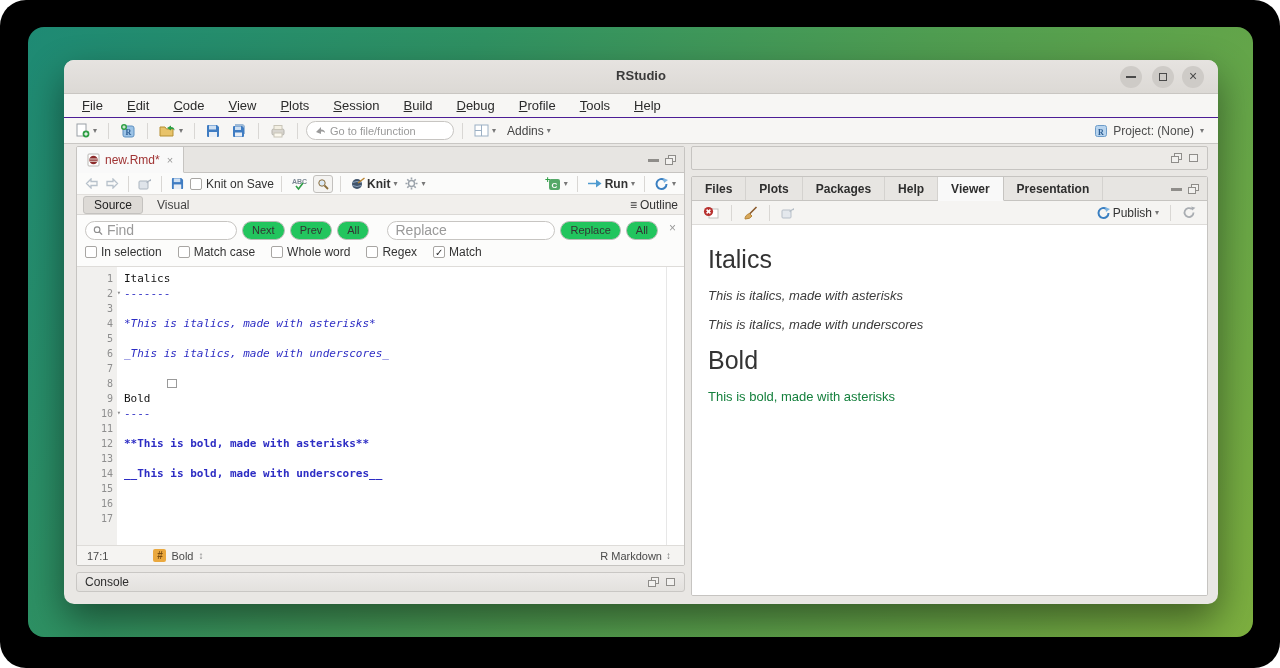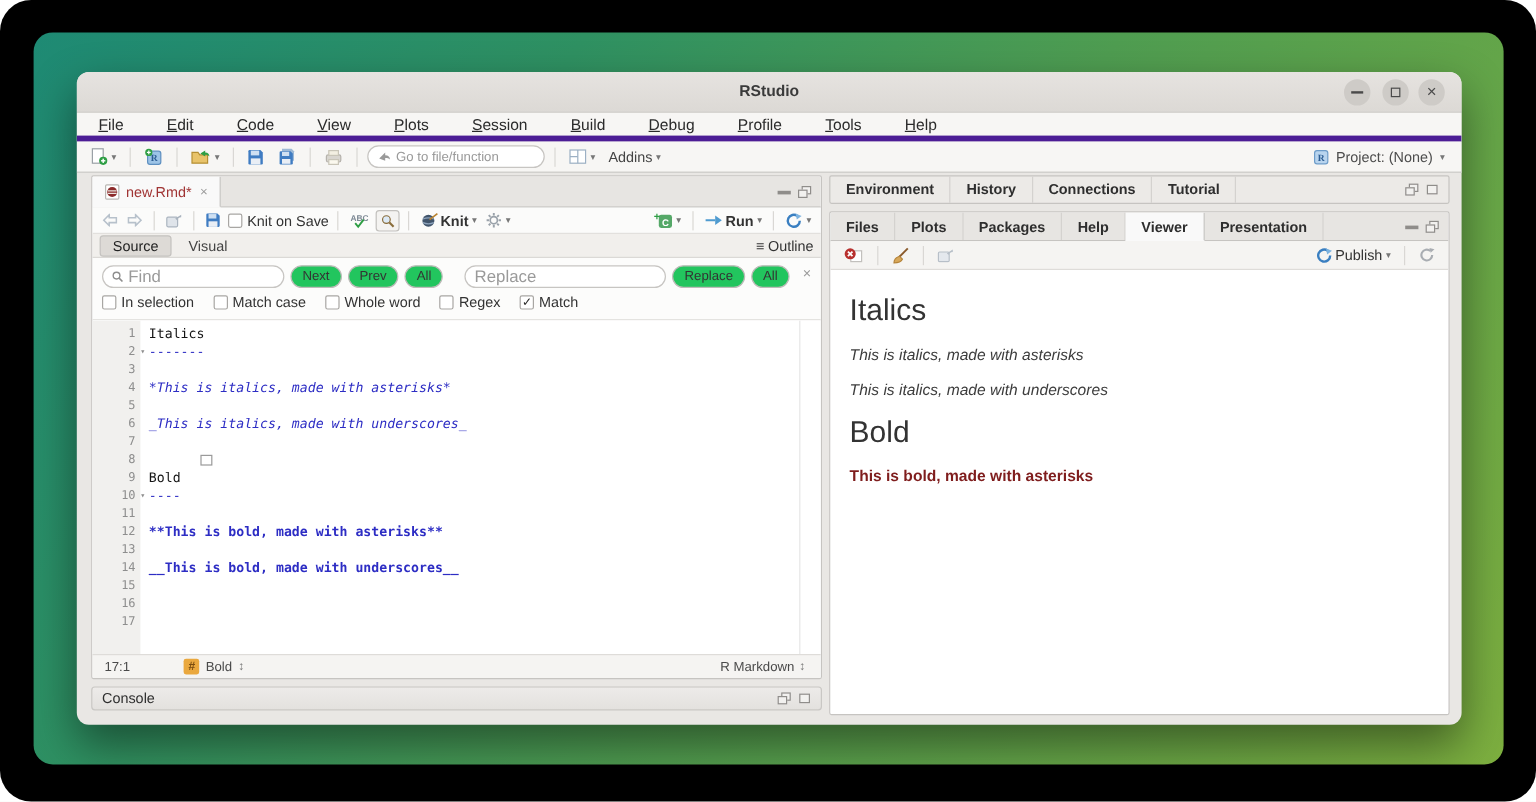--- a/index.html
+++ b/index.html
@@ -14,22 +14,22 @@
   .titlebar { position:absolute; left:0; top:0; right:0; height:34px; background:linear-gradient(#e6e3e0,#dcd9d5);
               border-bottom:1px solid #c9c6c2; }
   .title { position:absolute; left:0; right:0; top:8px; text-align:center; font-size:13px; font-weight:bold; color:#3a3a3a; }
   .wc { position:absolute; top:6px; width:22px; height:22px; border-radius:50%; background:#cecbc7; cursor:pointer; }
   .wc-min { right:76px; } .wc-max { right:44px; } .wc-close { right:14px; }
   .wc-min i { position:absolute; left:6px; top:10px; width:10px; height:1.5px; background:#4a4a4a; }
   .wc-max i { position:absolute; left:7px; top:7px; width:8px; height:8px; border:1.5px solid #4a4a4a; }
   .wc-close span { position:absolute; left:0; top:2px; width:22px; text-align:center; font-size:14px; color:#4a4a4a; }
 
   
-  .menubar { position:absolute; left:0; top:34px; right:0; height:24px; background:#f7f6f4; border-bottom:5px solid #4c1d95;
-             display:flex; align-items:center; padding-left:18px; gap:36px; }
+  .menubar { position:absolute; left:0; top:34px; right:0; height:24px; background:#f7f6f4; border-bottom:1px solid #4c1d95;
+             display:flex; align-items:center; padding-left:18px; gap:24px; }
   .menu-item { display:inline-block; font-size:13px; color:#2b2b2b; cursor:pointer; }
   .menu-item::first-letter { text-decoration:underline; }
 
   
   .maintoolbar { position:absolute; left:0; top:58px; right:0; height:26px; background:#f7f6f4; border-bottom:1px solid #c9c7c4;
                  display:flex; align-items:center; padding:0 8px; gap:5px; font-size:12px; color:#444; }
   .vsep { width:1px; height:16px; background:#d9d7d4; margin:0 3px; flex:none; }
   .caret { font-size:8px; color:#777; margin-left:1px; }
   .tbtn { display:flex; align-items:center; gap:2px; padding:2px 3px; border-radius:3px; cursor:pointer; }
   .goto-box { display:flex; align-items:center; gap:4px; width:148px; height:19px; background:#fff; border:1px solid #c7c5c2;
@@ -120,21 +120,21 @@
                text-align:center; line-height:13px; }
   .updn { font-size:10px; color:#777; }
 
   
   .ftoolbar { height:24px; background:#f5f4f2; border-bottom:1px solid #dedcd9; display:flex; align-items:center;
               padding:0 8px; gap:5px; font-size:12px; color:#333; flex:none; }
   .viewer-content { flex:1; background:#fff; padding:16px 0 0 16px; overflow:hidden; font-family:"Liberation Sans", sans-serif; }
   .viewer-content h1 { font-size:25px; font-weight:500; color:#333; margin:14px 0 14px; }
   .viewer-content h1:first-child { margin-top:4px; }
   .vp-italic { font-size:13px; font-style:italic; color:#3c3c3c; margin:0 0 14px; }
-  .vp-bold { font-size:13px; font-weight:bold; color:#7f1d1d; margin:0 0 14px; }
+  .vp-bold { font-size:13px; font-weight:normal; color:#15803d; margin:0 0 14px; }
 
   svg { display:block; }
 </style>
 </head>
 <body>
 
 <div class="frame">
   <div class="desktop">
     <div class="window">
 
@@ -484,26 +484,20 @@
               <i></i>
               <i></i>
             </span>
           <span class="mm-max">
               <i style="left:1px;bottom:1px;width:9px;height:8px"></i>
             </span>
         </span>
       </div>
 
       <div class="env-strip">
-        <span id="envtabs" style="display:flex">
-            <span class="envtab">Environment</span>
-            <span class="envtab">History</span>
-            <span class="envtab">Connections</span>
-            <span class="envtab">Tutorial</span>
-          </span>
         <span class="pane-mm">
           <span class="mm-max">
               <i></i>
               <i></i>
             </span>
           <span class="mm-max">
               <i style="left:1px;bottom:1px;width:9px;height:8px"></i>
             </span>
         </span>
       </div>

